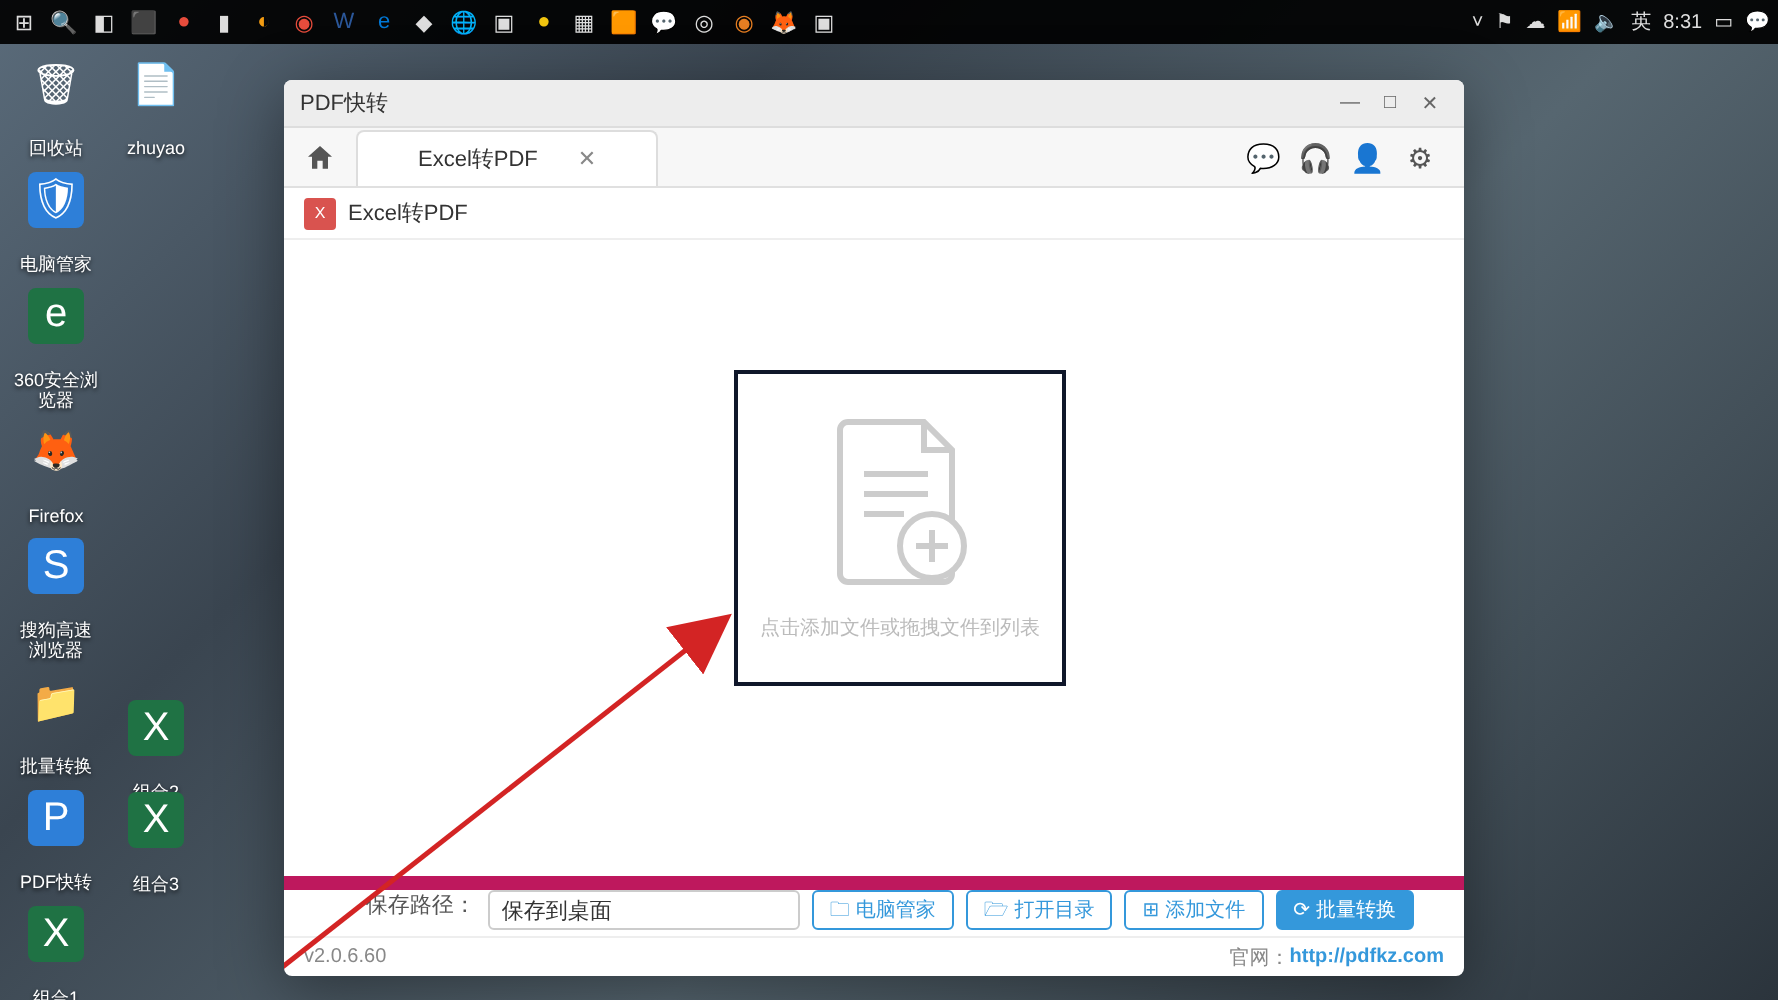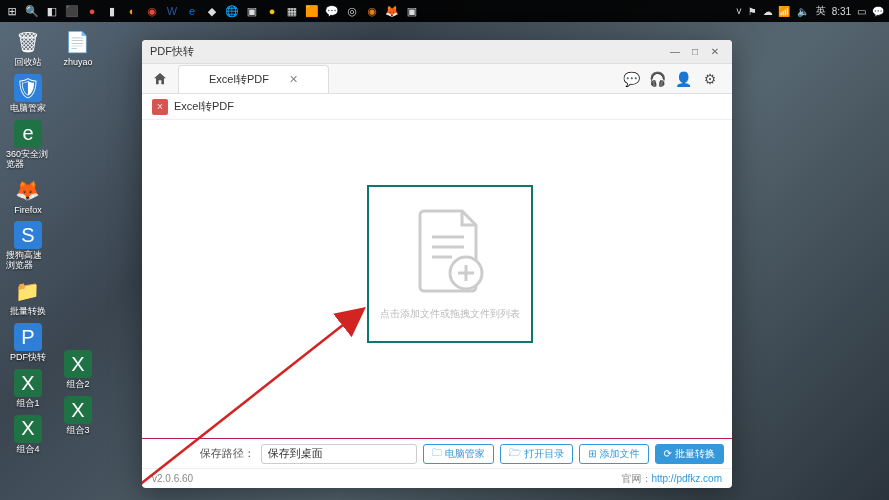--- a/index.html
+++ b/index.html
@@ -10,21 +10,21 @@
   .tb-left { display:flex; gap:4px; align-items:center; }
   .tb-item { width:16px; height:16px; display:flex; align-items:center; justify-content:center; font-size:11px; cursor:pointer; }
   .tb-right { margin-left:auto; display:flex; gap:6px; align-items:center; }
   .tb-right span { font-size:10px; }
 
   
   .desktop { position:absolute; top:28px; left:6px; display:flex; flex-direction:column; gap:6px; }
   .col2 { position:absolute; top:28px; left:56px; display:flex; flex-direction:column; gap:6px; }
   .di { width:44px; display:flex; flex-direction:column; align-items:center; gap:2px; cursor:pointer; }
   .di .ic { width:28px; height:28px; display:flex; align-items:center; justify-content:center; font-size:20px; color:#fff; border-radius:4px; }
-  .di .lbl { font-size:9px; color:#fff; text-align:left; line-height:1.1; text-shadow:0 1px 2px rgba(0,0,0,.8); }
+  .di .lbl { font-size:9px; color:#fff; text-align:center; line-height:1.1; text-shadow:0 1px 2px rgba(0,0,0,.8);margin-top:12px; }
   .ic-blue { background:#2e7fd8; }
   .ic-green { background:#1f7244; }
 
   
   .window { position:absolute; left:142px; top:40px; width:590px; height:448px; background:#fff; border-radius:4px; box-shadow:0 8px 32px rgba(0,0,0,.4); display:flex; flex-direction:column; overflow:hidden; }
   .titlebar { height:24px; background:#ededed; display:flex; align-items:center; padding:0 8px; font-size:11px; color:#333; border-bottom:1px solid #ddd; }
   .titlebar .wt { flex:1; }
   .wctrl { display:flex; gap:2px; }
   .wbtn { width:18px; height:18px; display:flex; align-items:center; justify-content:center; font-size:10px; cursor:pointer; color:#666; }
 
@@ -32,38 +32,38 @@
   .home { width:28px; height:28px; display:flex; align-items:center; justify-content:center; cursor:pointer; color:#555; }
   .tab { height:28px; background:#fff; border:1px solid #ddd; border-bottom:none; border-radius:4px 4px 0 0; padding:0 30px 0 30px; display:flex; align-items:center; font-size:11px; color:#333; position:relative; margin-left:4px; }
   .tab .close { margin-left:20px; font-size:11px; color:#888; cursor:pointer; }
   .tbicons { margin-left:auto; display:flex; gap:10px; padding-right:10px; }
   .tbicons span { width:16px; height:16px; display:flex; align-items:center; justify-content:center; cursor:pointer; color:#555; font-size:14px; }
 
   .crumb { height:26px; padding:4px 10px; display:flex; align-items:center; gap:6px; font-size:11px; color:#333; border-bottom:1px solid #eee; }
   .crumb .pic { width:16px; height:16px; background:#d9534f; border-radius:2px; display:flex; align-items:center; justify-content:center; color:#fff; font-size:8px; }
 
   .main { flex:1; position:relative; background:#fff; }
-  .dropzone { position:absolute; left:225px; top:65px; width:166px; height:158px; border:2px solid #0f766e; display:flex; flex-direction:column; align-items:center; justify-content:center; cursor:pointer; }
+  .dropzone { position:absolute; left:225px; top:65px; width:166px; height:158px; border:2px solid #0f172a; display:flex; flex-direction:column; align-items:center; justify-content:center; cursor:pointer; }
   .dropzone .fileicon { color:#ccc; }
   .dropzone .hint { margin-top:10px; font-size:10px; color:#bbb; }
 
   
   .arrow { position:absolute; left:-130px; top:55px; pointer-events:none; }
 
-  .bottombar { height:30px; border-top:1px solid #be185d; display:flex; align-items:center; padding:0 8px; gap:6px; font-size:11px; }
+  .bottombar { height:30px; border-top:7px solid #be185d; display:flex; align-items:flex-start; padding:0 25px; gap:6px; font-size:11px; }
   .bottombar .lab { color:#555; }
   .bottombar input { flex:0 0 150px; height:20px; border:1px solid #ccc; border-radius:3px; padding:0 6px; font-size:11px; color:#333; }
   .bottombar .spacer { flex:1; }
   .btn { height:20px; padding:0 8px; border:1px solid #3498db; background:#fff; color:#3498db; border-radius:3px; font-size:10px; display:flex; align-items:center; gap:3px; cursor:pointer; }
   .btn .bi { font-size:10px; }
   .btn.primary { background:#3498db; color:#fff; }
 
   .statusbar { height:20px; border-top:1px solid #eee; display:flex; align-items:center; padding:0 10px; font-size:10px; color:#888; }
   .statusbar .sp { flex:1; }
-  .statusbar a { color:#3498db; text-decoration:none; }
+  .statusbar a { color:#3498db; text-decoration:none;font-weight:bold; }
 </style>
 </head>
 <body>
 
 <div class="taskbar">
   <div class="tb-left">
     <div class="tb-item">⊞</div>
     <div class="tb-item">🔍</div>
     <div class="tb-item">◧</div>
     <div class="tb-item">⬛</div>

